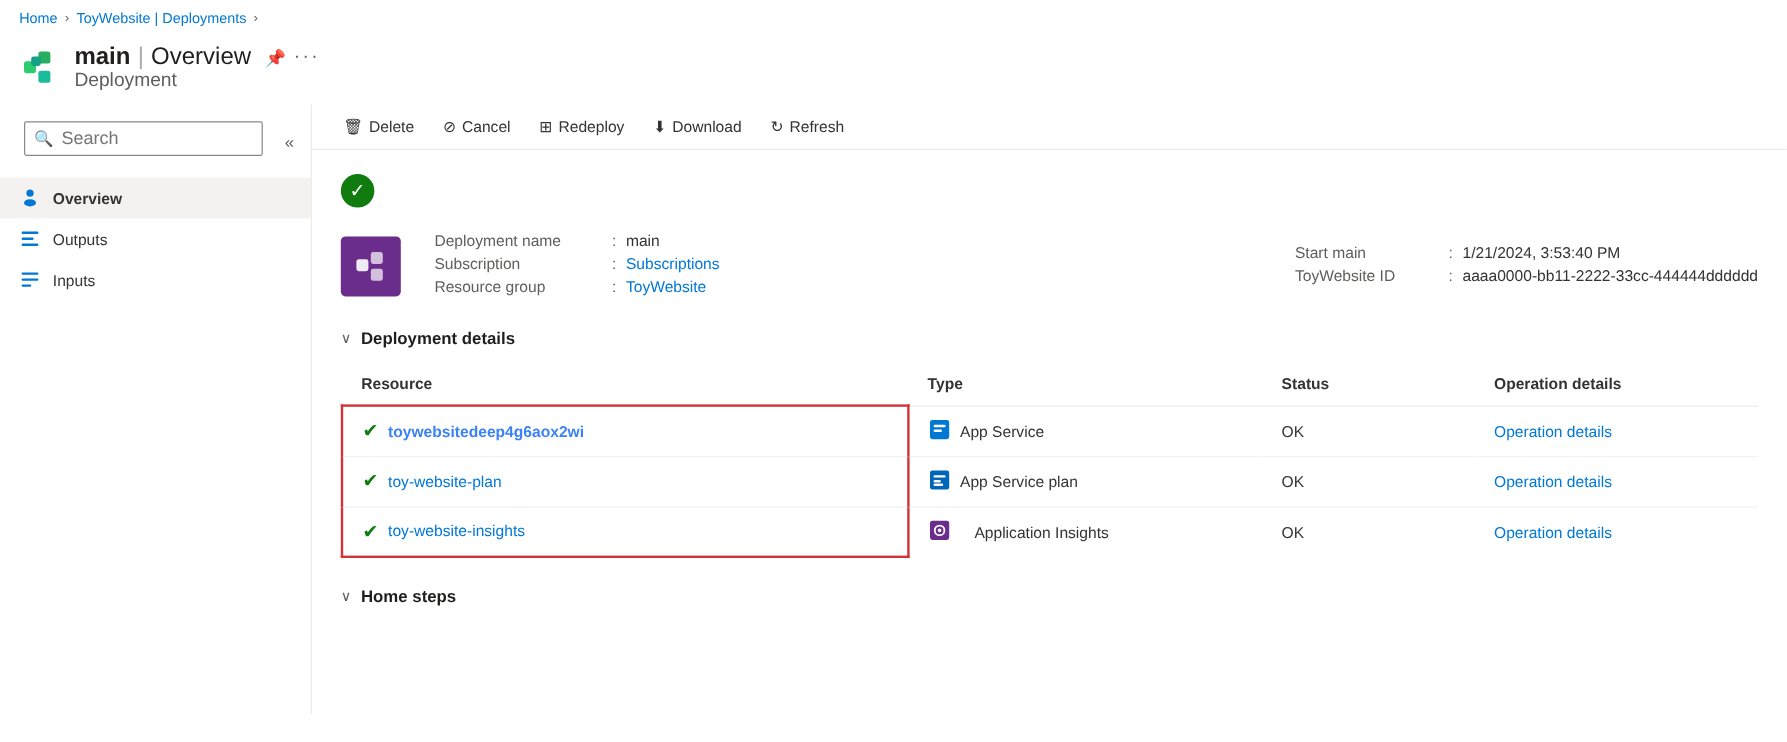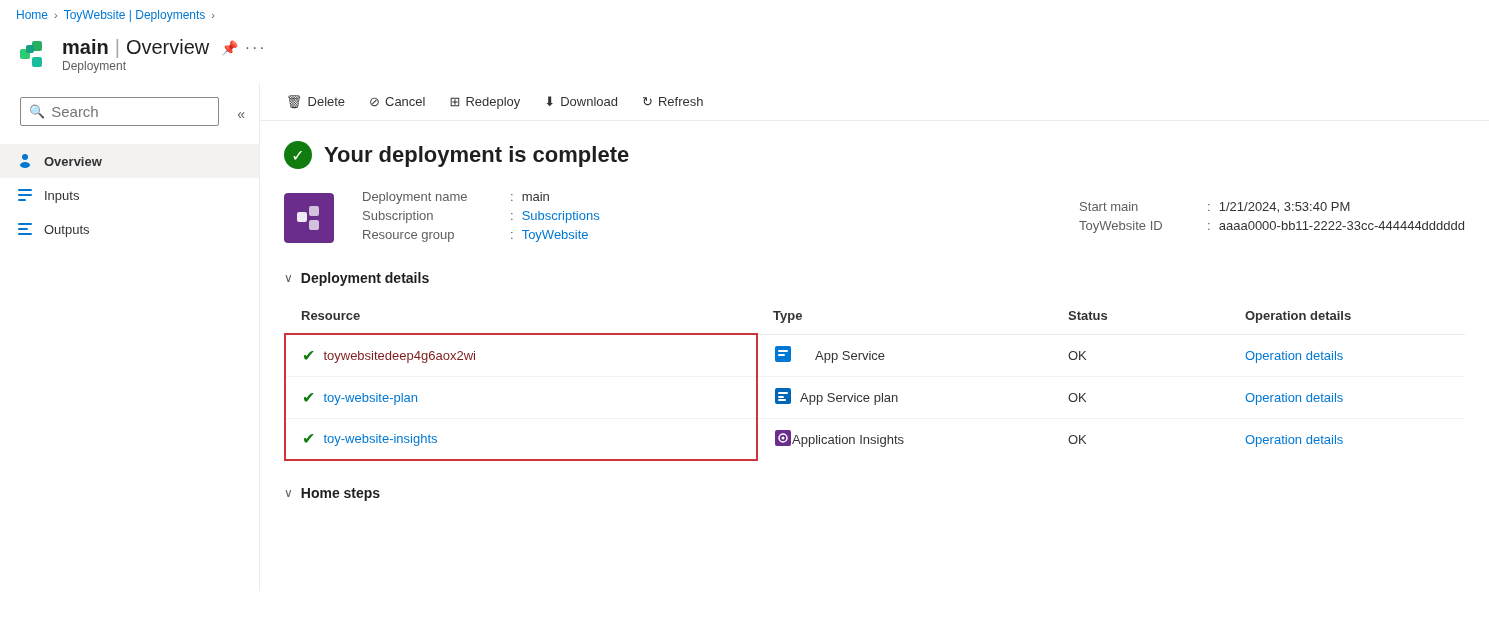--- a/index.html
+++ b/index.html
@@ -156,21 +156,21 @@
     </svg>
   </div>
   <div>
     <div style="display:flex; align-items:center; gap:6px;">
       <span style="font-size:20px;font-weight:600;color:#201f1e;">main</span>
       <span style="font-size:20px;color:#aaa;">|</span>
       <span style="font-size:20px;font-weight:400;color:#201f1e;">Overview</span>
       <span style="font-size:14px;color:#605e5c;margin-left:6px;cursor:pointer;">📌</span>
       <span style="font-size:16px;color:#605e5c;cursor:pointer;letter-spacing:2px;">···</span>
     </div>
-    <div style="font-size:12px;color:#605e5c;">Deployment</div>
+    <div style="font-size:16px;color:#605e5c;">Deployment</div>
   </div>
 </div>
 
 <div class="main-layout">
 
   <div class="sidebar">
     <div style="display:flex; align-items:center; gap:4px; padding: 4px 10px 8px 10px;">
       <div class="sidebar-search" style="flex:1;">
         <span style="color:#605e5c;font-size:13px;">🔍</span>
         <input type="text" placeholder="Search" style="">
@@ -180,44 +180,44 @@
 
     <div class="sidebar-item active">
       <div class="sidebar-item-icon">
 
         <svg viewBox="0 0 18 18" width="18" height="18">
           <circle cx="9" cy="5" r="3" fill="#0078d4"></circle>
           <ellipse cx="9" cy="13" rx="5" ry="3" fill="#0078d4"></ellipse>
         </svg>
       </div>
       <span>Overview</span>
+    </div>
+
+    <div class="sidebar-item">
+      <div class="sidebar-item-icon">
+        <svg viewBox="0 0 18 18" width="18" height="18">
+          <rect x="2" y="3" width="14" height="2" rx="1" fill="#0078d4"></rect>
+          <rect x="2" y="8" width="10" height="2" rx="1" fill="#0078d4"></rect>
+          <rect x="2" y="13" width="14" height="2" rx="1" fill="#0078d4"></rect>
+        </svg>
+      </div>
+      <span>Outputs</span>
     </div>
 
     <div class="sidebar-item">
       <div class="sidebar-item-icon">
         <svg viewBox="0 0 18 18" width="18" height="18">
           <rect x="2" y="3" width="14" height="2" rx="1" fill="#0078d4"></rect>
           <rect x="2" y="8" width="14" height="2" rx="1" fill="#0078d4"></rect>
           <rect x="2" y="13" width="8" height="2" rx="1" fill="#0078d4"></rect>
         </svg>
       </div>
       <span>Inputs</span>
     </div>
 
-    <div class="sidebar-item">
-      <div class="sidebar-item-icon">
-        <svg viewBox="0 0 18 18" width="18" height="18">
-          <rect x="2" y="3" width="14" height="2" rx="1" fill="#0078d4"></rect>
-          <rect x="2" y="8" width="10" height="2" rx="1" fill="#0078d4"></rect>
-          <rect x="2" y="13" width="14" height="2" rx="1" fill="#0078d4"></rect>
-        </svg>
-      </div>
-      <span>Outputs</span>
-    </div>
-
   </div>
 
   <div style="flex:1; display:flex; flex-direction:column; overflow:hidden;">
 
     <div class="toolbar" style="margin-left:0;">
       <button class="toolbar-btn">
         <span>🗑</span>
         <span>Delete</span>
       </button>
       <button class="toolbar-btn">
@@ -235,21 +235,20 @@
       <button class="toolbar-btn">
         <span>↻</span>
         <span>Refresh</span>
       </button>
     </div>
 
     <div class="content">
 
       <div class="success-banner">
         <div class="success-icon">✓</div>
-        <span class="success-title">Your deployment is complete</span>
       </div>
 
       <div class="deploy-info">
         <div class="deploy-thumb">
 
           <svg viewBox="0 0 28 28" xmlns="http://www.w3.org/2000/svg">
             <rect x="2" y="8" width="10" height="10" rx="2" fill="#fff" opacity="0.9"></rect>
             <rect x="14" y="2" width="10" height="10" rx="2" fill="#fff" opacity="0.7"></rect>
             <rect x="14" y="16" width="10" height="10" rx="2" fill="#fff" opacity="0.7"></rect>
           </svg>
@@ -298,25 +297,25 @@
               <th style="text-align:left; padding: 10px 16px; font-size:13px; font-weight:600; border-bottom: 1px solid #edebe9; width:25%;">Type</th>
               <th style="text-align:left; padding: 10px 16px; font-size:13px; font-weight:600; border-bottom: 1px solid #edebe9; width:15%;">Status</th>
               <th style="text-align:left; padding: 10px 16px; font-size:13px; font-weight:600; border-bottom: 1px solid #edebe9; width:20%;">Operation details</th>
             </tr>
           </thead>
           <tbody id="table-body">
           <tr>
                 <td style="padding: 10px 16px; border-width: 2px 2px 1px; border-style: solid; border-color: rgb(209, 52, 56) rgb(209, 52, 56) rgb(243, 242, 241);">
                   <div style="display:flex;align-items:center;">
     <span style="color:#107c10;font-size:16px;margin-right:8px;">✔</span>
-    <a class="resource-link" style="color:#7f1d1d;">toywebsitedeep4g6aox2wi</a>
+    <a class="resource-link" style="color:#3b82f6;font-weight:bold;">toywebsitedeep4g6aox2wi</a>
   </div>
                 </td>
                 <td style="padding: 10px 16px; border-bottom: 1px solid rgb(243, 242, 241);">
-                  <div class="type-cell" style="display:flex;align-items:center;gap:23px;">
+                  <div class="type-cell" style="display:flex;align-items:center;gap:8px;">
     <span><svg viewBox="0 0 18 18" width="18" height="18">
                         <rect x="1" y="1" width="16" height="16" rx="2" fill="#0078d4"></rect>
                         <rect x="4" y="5" width="10" height="2" rx="1" fill="#fff"></rect>
                         <rect x="4" y="9" width="7" height="2" rx="1" fill="#fff"></rect>
                       </svg></span>
     <span>App Service</span>
   </div>
                 </td>
                 <td style="padding: 10px 16px; border-bottom: 1px solid rgb(243, 242, 241);"><span style="color:#333;">OK</span></td>
                 <td style="padding: 10px 16px; border-bottom: 1px solid rgb(243, 242, 241);"><a style="color:#0078d4;text-decoration:none;cursor:pointer;">Operation details</a></td>
@@ -343,21 +342,21 @@
                 <td style="padding: 10px 16px; border-bottom: 1px solid rgb(243, 242, 241);"><a style="color:#0078d4;text-decoration:none;cursor:pointer;">Operation details</a></td>
               </tr>
               <tr>
                 <td style="padding: 10px 16px; border-bottom: 2px solid rgb(209, 52, 56); border-left: 2px solid rgb(209, 52, 56); border-right: 2px solid rgb(209, 52, 56);">
                   <div style="display:flex;align-items:center;">
     <span style="color:#107c10;font-size:16px;margin-right:8px;">✔</span>
     <a class="resource-link" style="color:#0078d4;">toy-website-insights</a>
   </div>
                 </td>
                 <td style="padding: 10px 16px; border-bottom: none;">
-                  <div class="type-cell" style="display:flex;align-items:center;gap:0;">
+                  <div class="type-cell" style="display:flex;align-items:center;gap:20px;">
     <span><svg viewBox="0 0 18 18" width="18" height="18">
                         <rect x="1" y="1" width="16" height="16" rx="2" fill="#6b2d8b"></rect>
                         <circle cx="9" cy="9" r="4" fill="none" stroke="#fff" stroke-width="1.5"></circle>
                         <circle cx="9" cy="9" r="1.5" fill="#fff"></circle>
                       </svg></span>
     <span>Application Insights</span>
   </div>
                 </td>
                 <td style="padding: 10px 16px; border-bottom: none;"><span style="color:#333;">OK</span></td>
                 <td style="padding: 10px 16px; border-bottom: none;"><a style="color:#0078d4;text-decoration:none;cursor:pointer;">Operation details</a></td>

